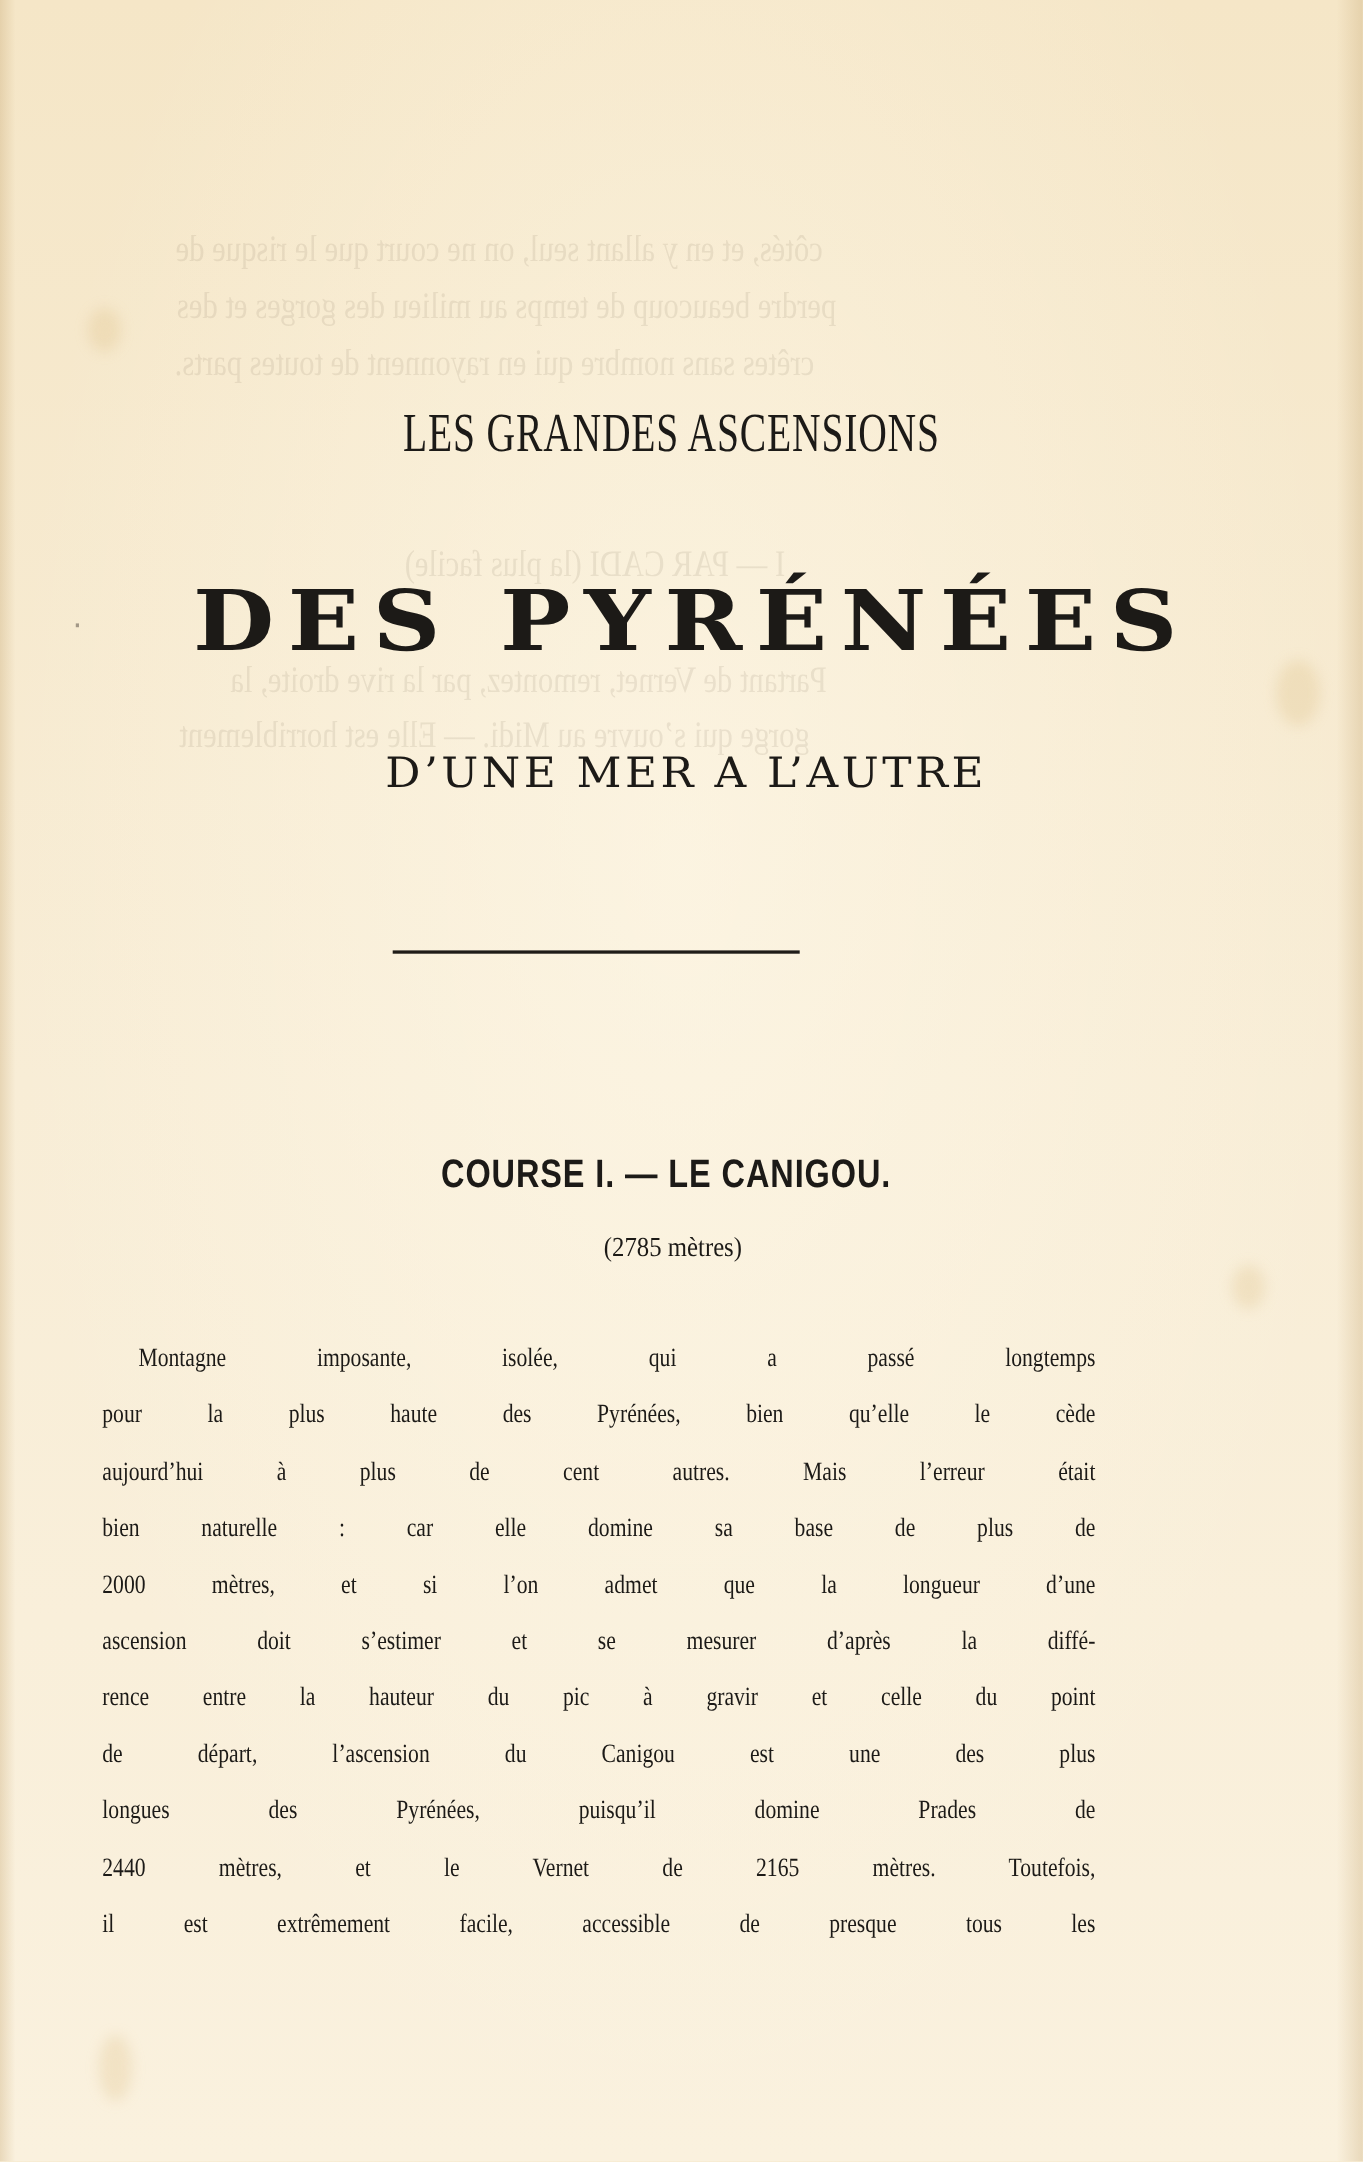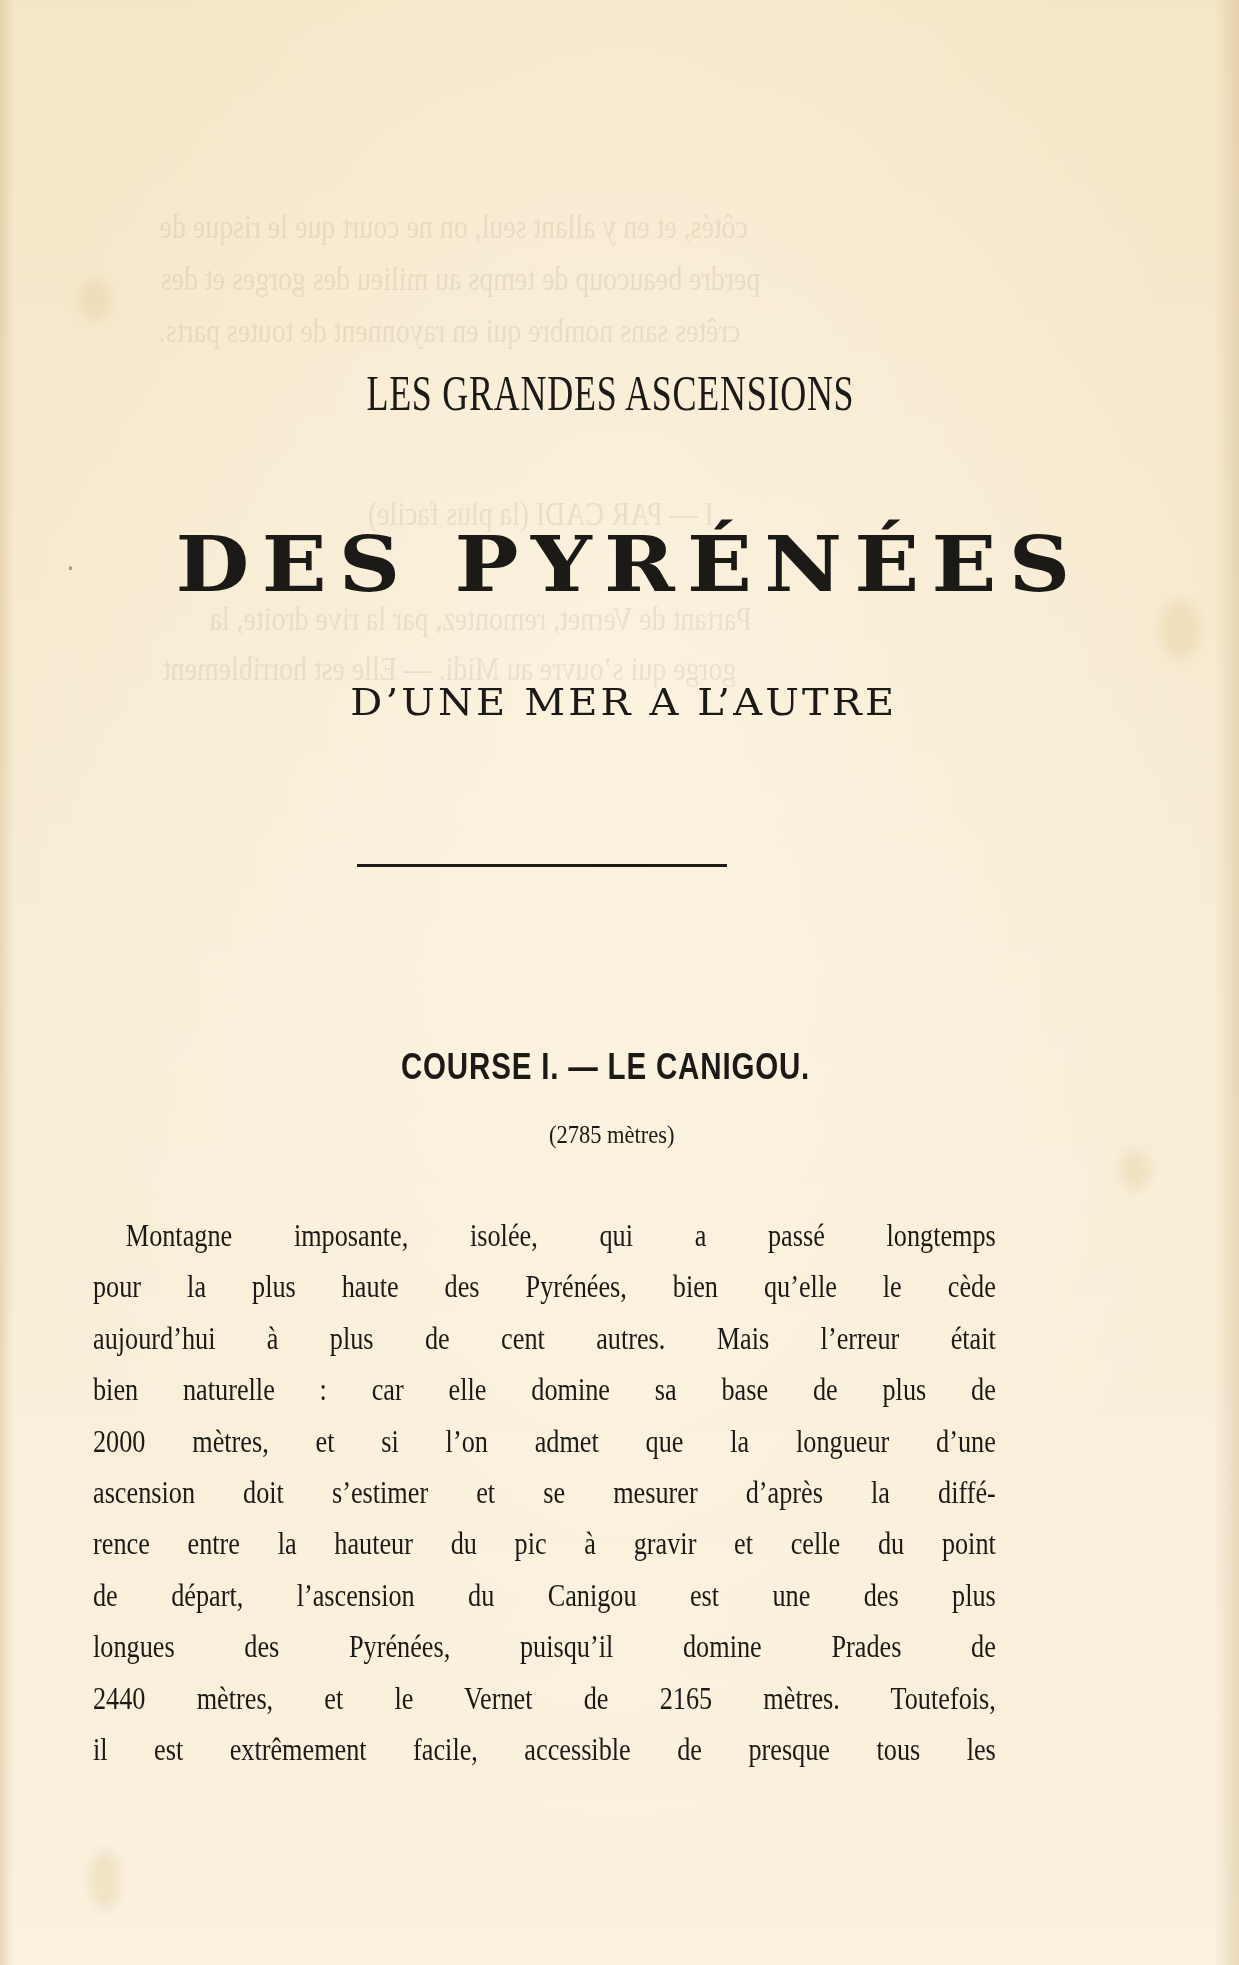--- a/index.html
+++ b/index.html
@@ -54,21 +54,21 @@
   }
   .altitude {
     top: 1121px;
     font-family: "Liberation Serif", serif;
     font-size: 25px;
     transform: scaleX(0.9); transform-origin: 542px 0;
   }
   .body-text {
     position: absolute; left: 93px; top: 1210px; width: 903px;
     font-family: "Liberation Serif", serif;
-    font-size: 32px; line-height: 51.4px;
+    font-size: 24px; line-height: 51.4px;
   }
   .line {
     display: block; white-space: nowrap;
     text-align: justify; text-align-last: justify;
     transform: scaleX(0.82); transform-origin: 0 0;
     width: 1101px;
   }
   .line.indent { padding-left: 40px; width: 1061px; }
 
   .bleed {

